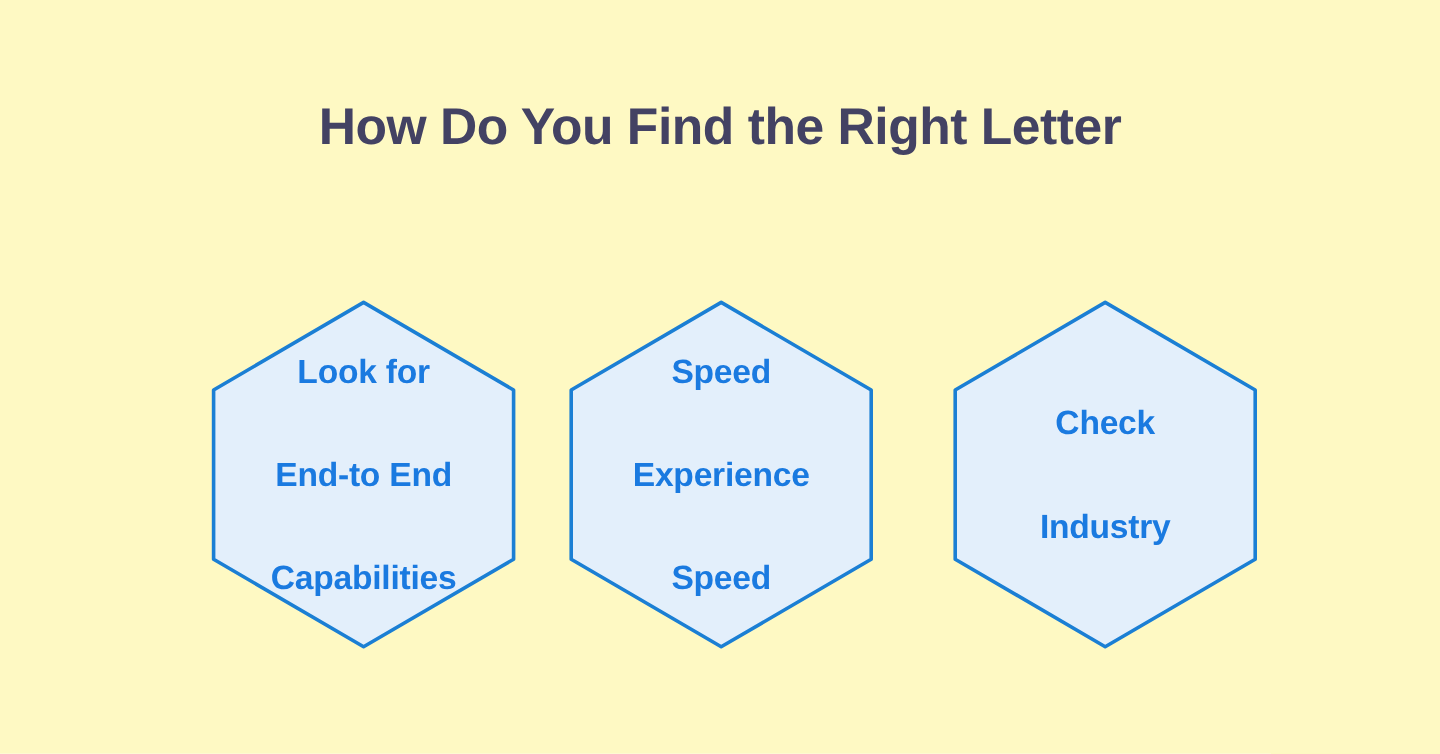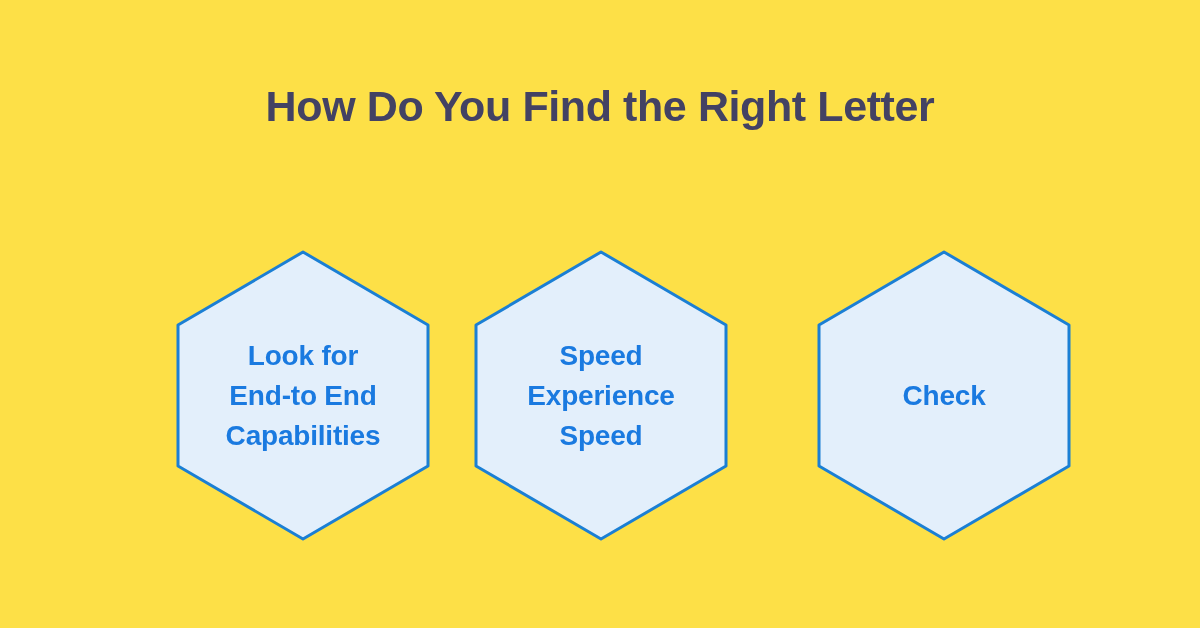--- a/index.html
+++ b/index.html
@@ -13,21 +13,21 @@
     height: 628px;
     background: #ffffff;
     font-family: "Liberation Sans", sans-serif;
     overflow: hidden;
   }
 
   .infographic {
     position: relative;
     width: 1200px;
     height: 628px;
-    background: #fde047;
+    background: #fef9c3;
     box-sizing: border-box;
   }
 
   
   .title-block {
     position: absolute;
     top: 78px;
     left: 0;
     width: 1200px;
     text-align: center;
@@ -54,21 +54,21 @@
 
   .hex-card {
     position: absolute;
     top: 0;
     width: 258px;
     height: 295px;
   }
 
   .hex-card.pos-0 { left: 174px; }
   .hex-card.pos-1 { left: 472px; }
-  .hex-card.pos-2 { left: 815px; }
+  .hex-card.pos-2 { left: 792px; }
 
   .hex-svg {
     position: absolute;
     top: 0;
     left: 0;
     width: 258px;
     height: 295px;
     display: block;
   }
 
@@ -86,20 +86,21 @@
     left: 0;
     width: 258px;
     height: 295px;
     display: flex;
     flex-direction: column;
     align-items: center;
     justify-content: center;
     text-align: center;
     box-sizing: border-box;
     padding: 0 14px;
+    gap: 46px;
   }
 
   .hex-label-line {
     display: block;
     font-size: 28px;
     font-weight: bold;
     line-height: 40px;
     letter-spacing: -0.2px;
     color: #1a7ae0;
     white-space: nowrap;
@@ -137,18 +138,19 @@
         <span class="hex-label-line">Speed</span>
       </div>
     </div>
 
     <div class="hex-card pos-2">
       <svg class="hex-svg" viewBox="0 0 258 295" aria-hidden="true">
         <polygon class="hex-shape" points="129,4 254,77 254,218 129,291 4,218 4,77"></polygon>
       </svg>
       <div class="hex-label">
         <span class="hex-label-line">Check</span>
+        <span class="hex-label-line">Industry</span>
       </div>
     </div>
 
   </div>
 
 </div>
 
 </body></html>

